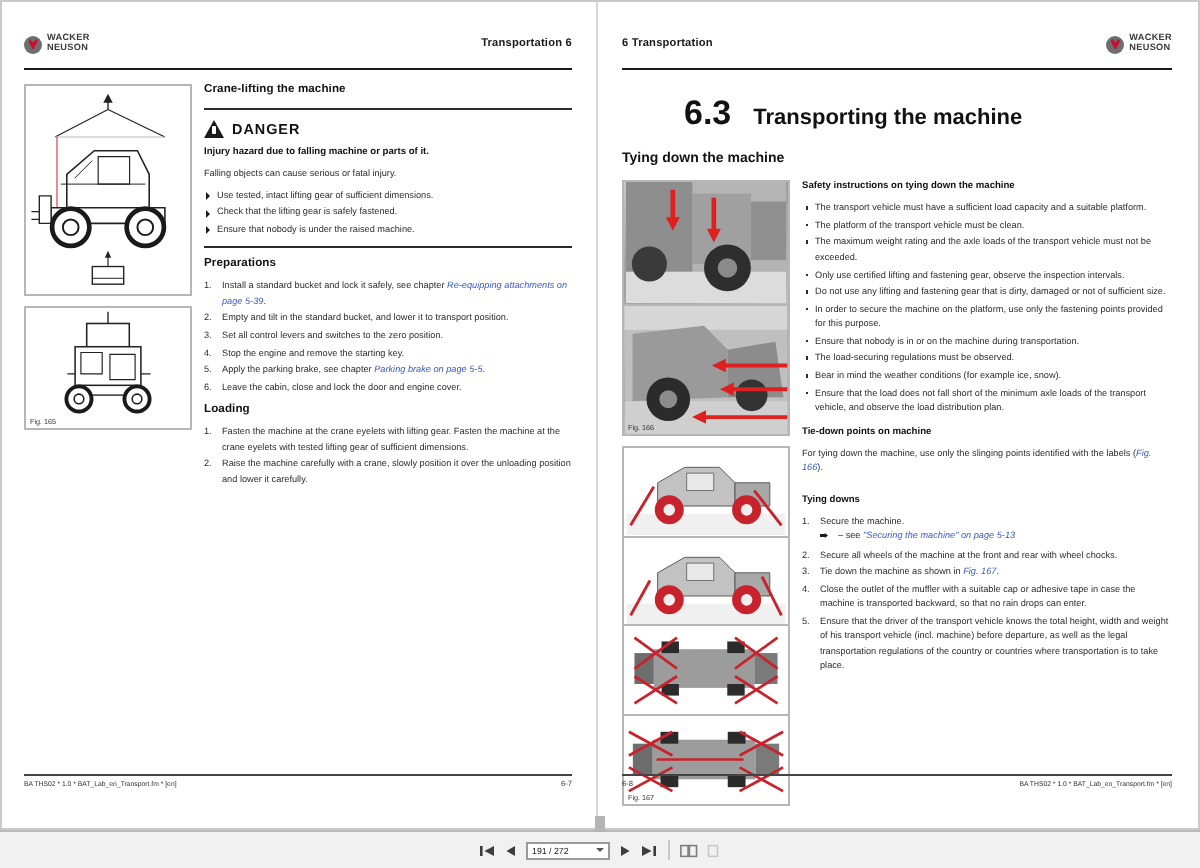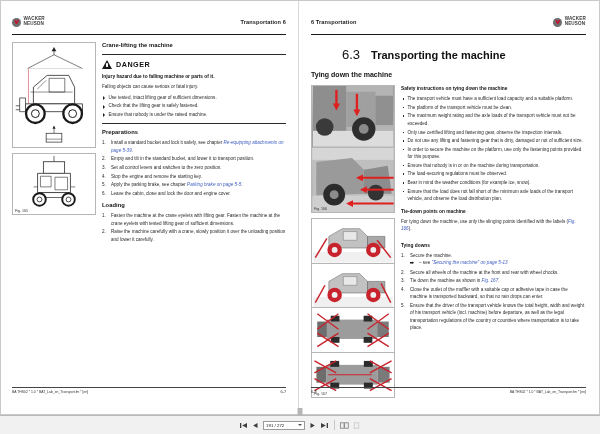--- a/index.html
+++ b/index.html
@@ -122,22 +122,22 @@
 
   
   .h-sub {
     font-size: 5.8px;
     font-weight: bold;
     color: #111;
     margin: 0 0 4px 0;
     letter-spacing: .05px;
   }
   .h-chapnum {
-    font-size: 13px;
-    font-weight: normal;
+    font-size: 17px;
+    font-weight: bold;
     color: #111;
     padding-left: 31px;
   }
   .h-chap {
     display: flex;
     align-items: baseline;
     gap: 11px;
     margin: 12px 0 9px 0;
   }
   .h-chaptitle {

